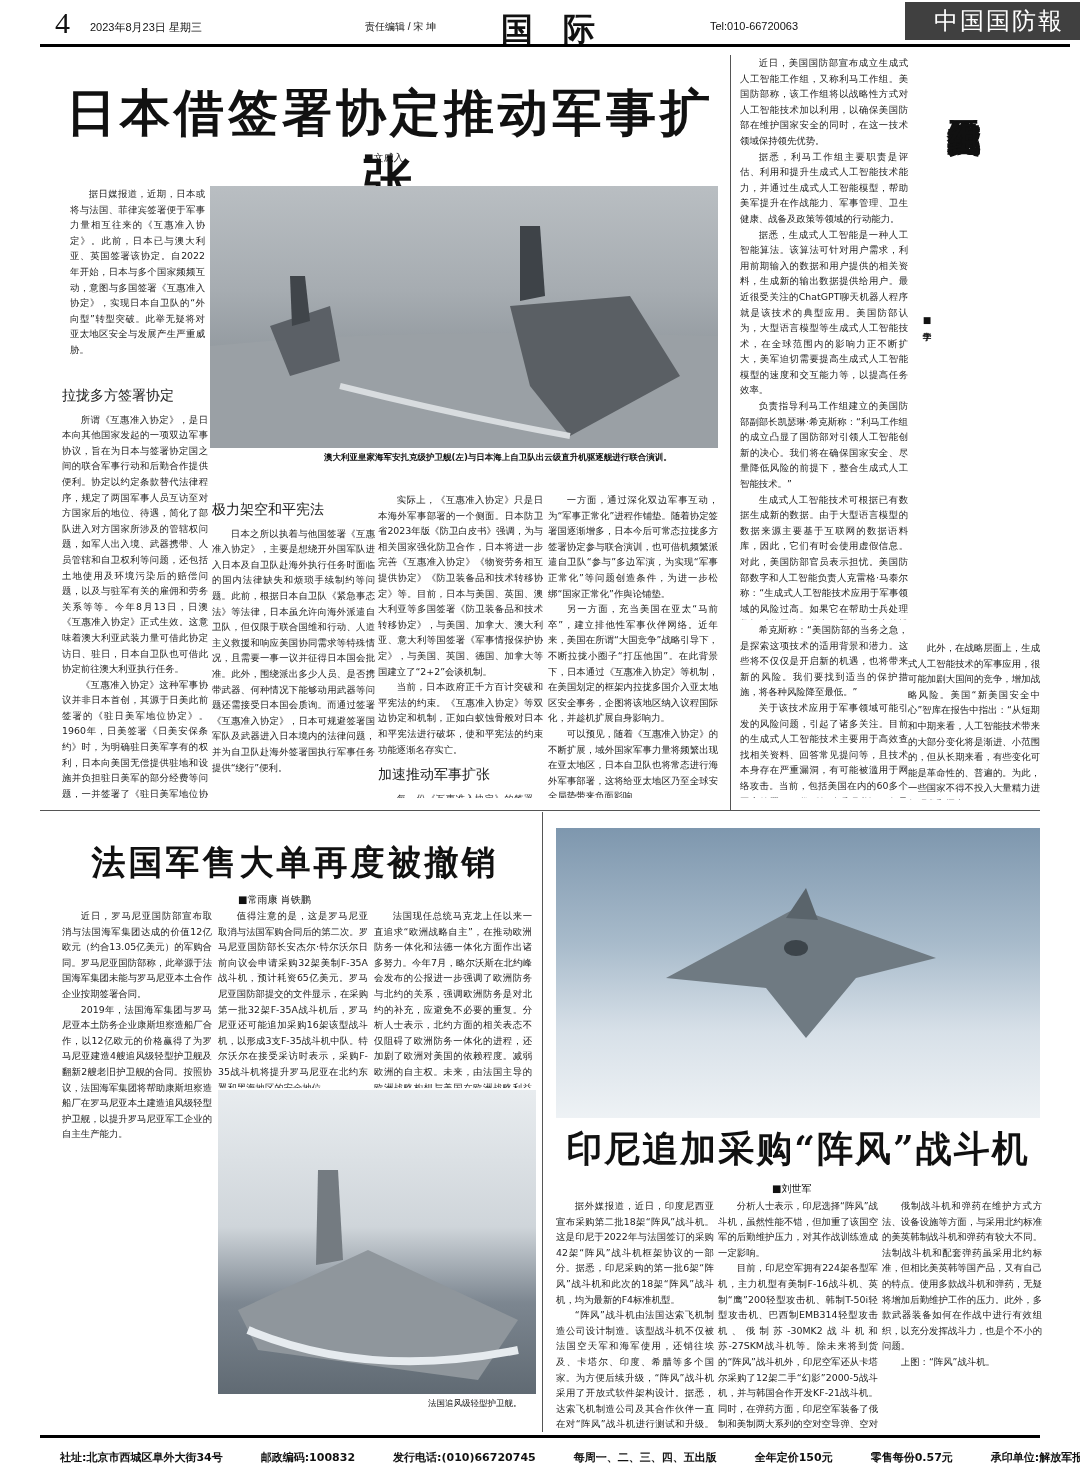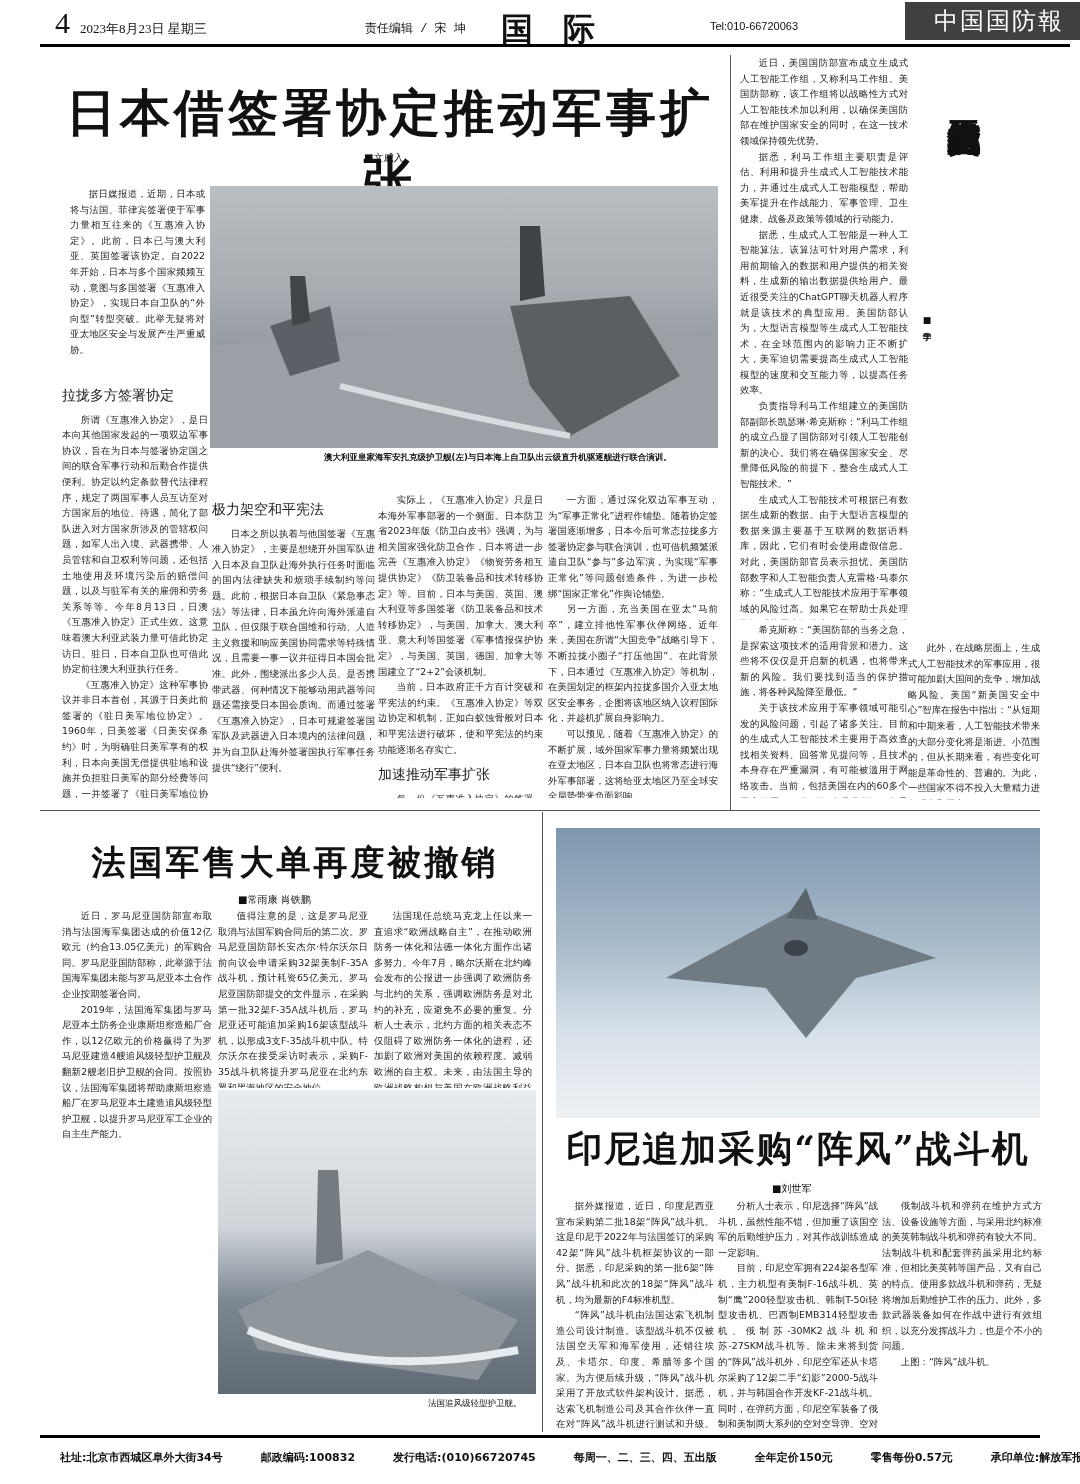--- a/index.html
+++ b/index.html
@@ -1,20 +1,20 @@
 <!DOCTYPE html>
 <html><head>
 <meta charset="utf-8">
 <style>
 *{box-sizing:border-box;margin:0;padding:0}
 body{width:1080px;height:1484px;background:#fff;font-family:"DejaVu Serif",serif;color:#111;position:relative;overflow:hidden}
 .abs{position:absolute}
 .hdr-num{left:55px;top:6px;font-size:30px;font-family:"Liberation Serif",serif}
-.hdr-date{left:80px;top:20px;font-size:13px;font-family:Liberation Serif, serif}
-.hdr-editor{left:365px;top:20px;font-size:12px;font-family:Liberation Mono, monospace}
+.hdr-date{left:90px;top:20px;font-size:11px;font-family:Liberation Sans, sans-serif}
+.hdr-editor{left:365px;top:20px;font-size:10px;font-family:Liberation Sans, sans-serif}
 .hdr-section{left:501px;top:8px;font-size:32px;font-weight:bold;font-family:"DejaVu Sans",sans-serif;letter-spacing:30px}
 .hdr-tel{left:710px;top:20px;font-size:11px;font-family:"Liberation Sans",sans-serif}
 .logo{left:905px;top:2px;width:188px;height:38px;background:#404040;color:#fff;font-size:24px;display:flex;align-items:center;justify-content:center;font-family:"DejaVu Serif",serif;letter-spacing:2px}
 .rule{left:40px;top:44px;width:1030px;height:3px;background:#000}
 .col{font-size:9.4px;line-height:15.6px;text-align:justify;color:#222;font-family:"DejaVu Sans",sans-serif;overflow:hidden}
 .col p{text-indent:2em}
 .sub{font-size:14px;margin:10px 0 8px;font-family:Liberation Serif, serif}
 .byline{font-size:10px;font-family:"DejaVu Serif",serif}
 .vline{width:1px;background:#555}
 .hline{height:1px;background:#555}

